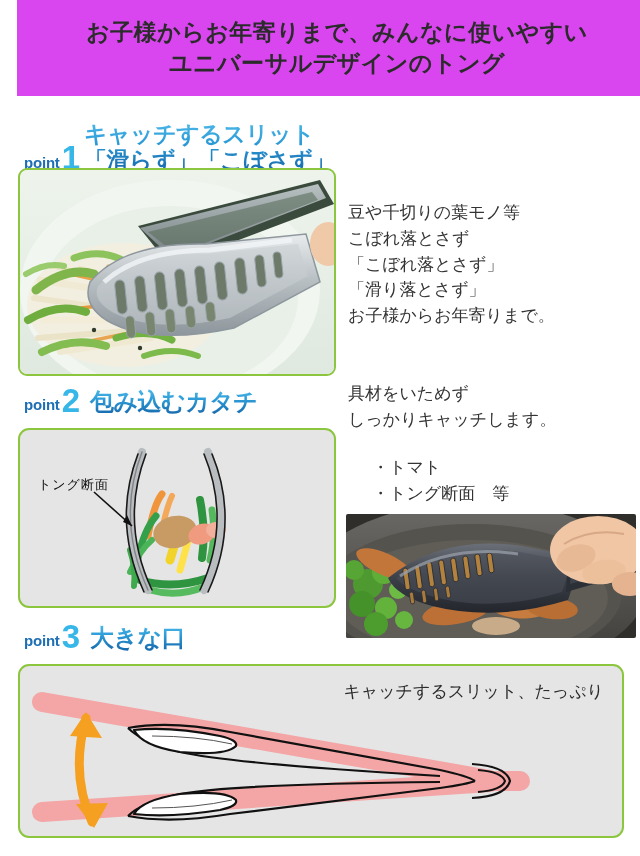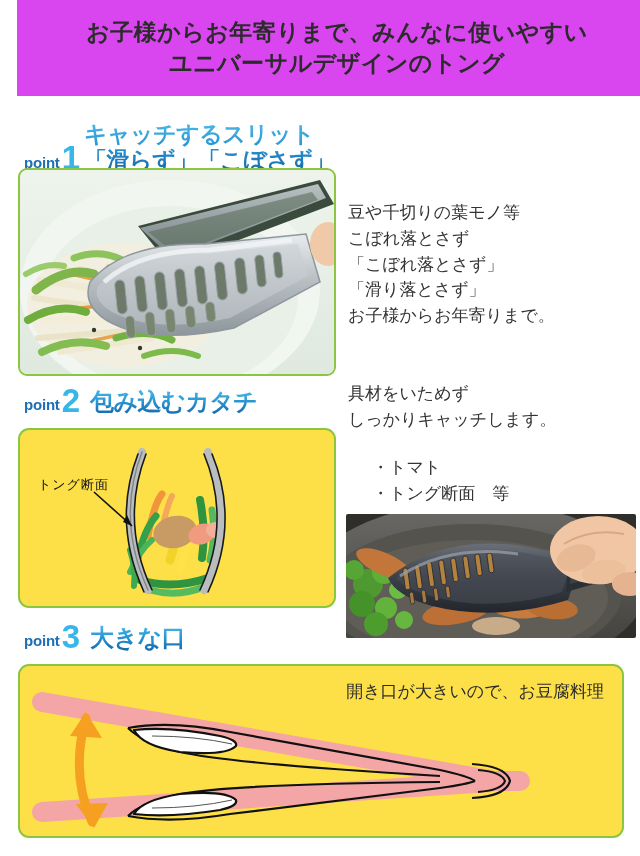--- a/index.html
+++ b/index.html
@@ -94,21 +94,21 @@
     overflow: hidden;
     background: #eef3e6;
   }
   .photo.plain { border: none; border-radius: 2px; }
 
   
   .panel {
     position: absolute;
     border: 2px solid #8cc63f;
     border-radius: 11px;
-    background: #fde047;
+    background: #e5e5e5;
     overflow: hidden;
   }
 
   .panel-caption {
     position: absolute;
     font-size: 17px;
     color: #2b2b2b;
     line-height: 1.45;
     text-align: right;
     white-space: nowrap;
@@ -400,17 +400,17 @@
         <path d="M132 142 Q176 142 212 134"></path>
       </g>
 
       <g fill="none" stroke="#f5a020" stroke-width="9" stroke-linecap="round">
         <path d="M66 52 Q50 108 72 156"></path>
       </g>
       <path d="M66 46 L82 72 L50 70 Z" fill="#f5a020"></path>
       <path d="M74 162 L56 138 L88 137 Z" fill="#f5a020"></path>
     </svg>
     <div class="panel-caption" style="right:18px; top:14px;">
-      <div>開き口が大きいので、お豆腐料理</div>
+      <div>キャッチするスリット、たっぷり</div>
     </div>
   </div>
 
 </div>
 
 </body></html>

